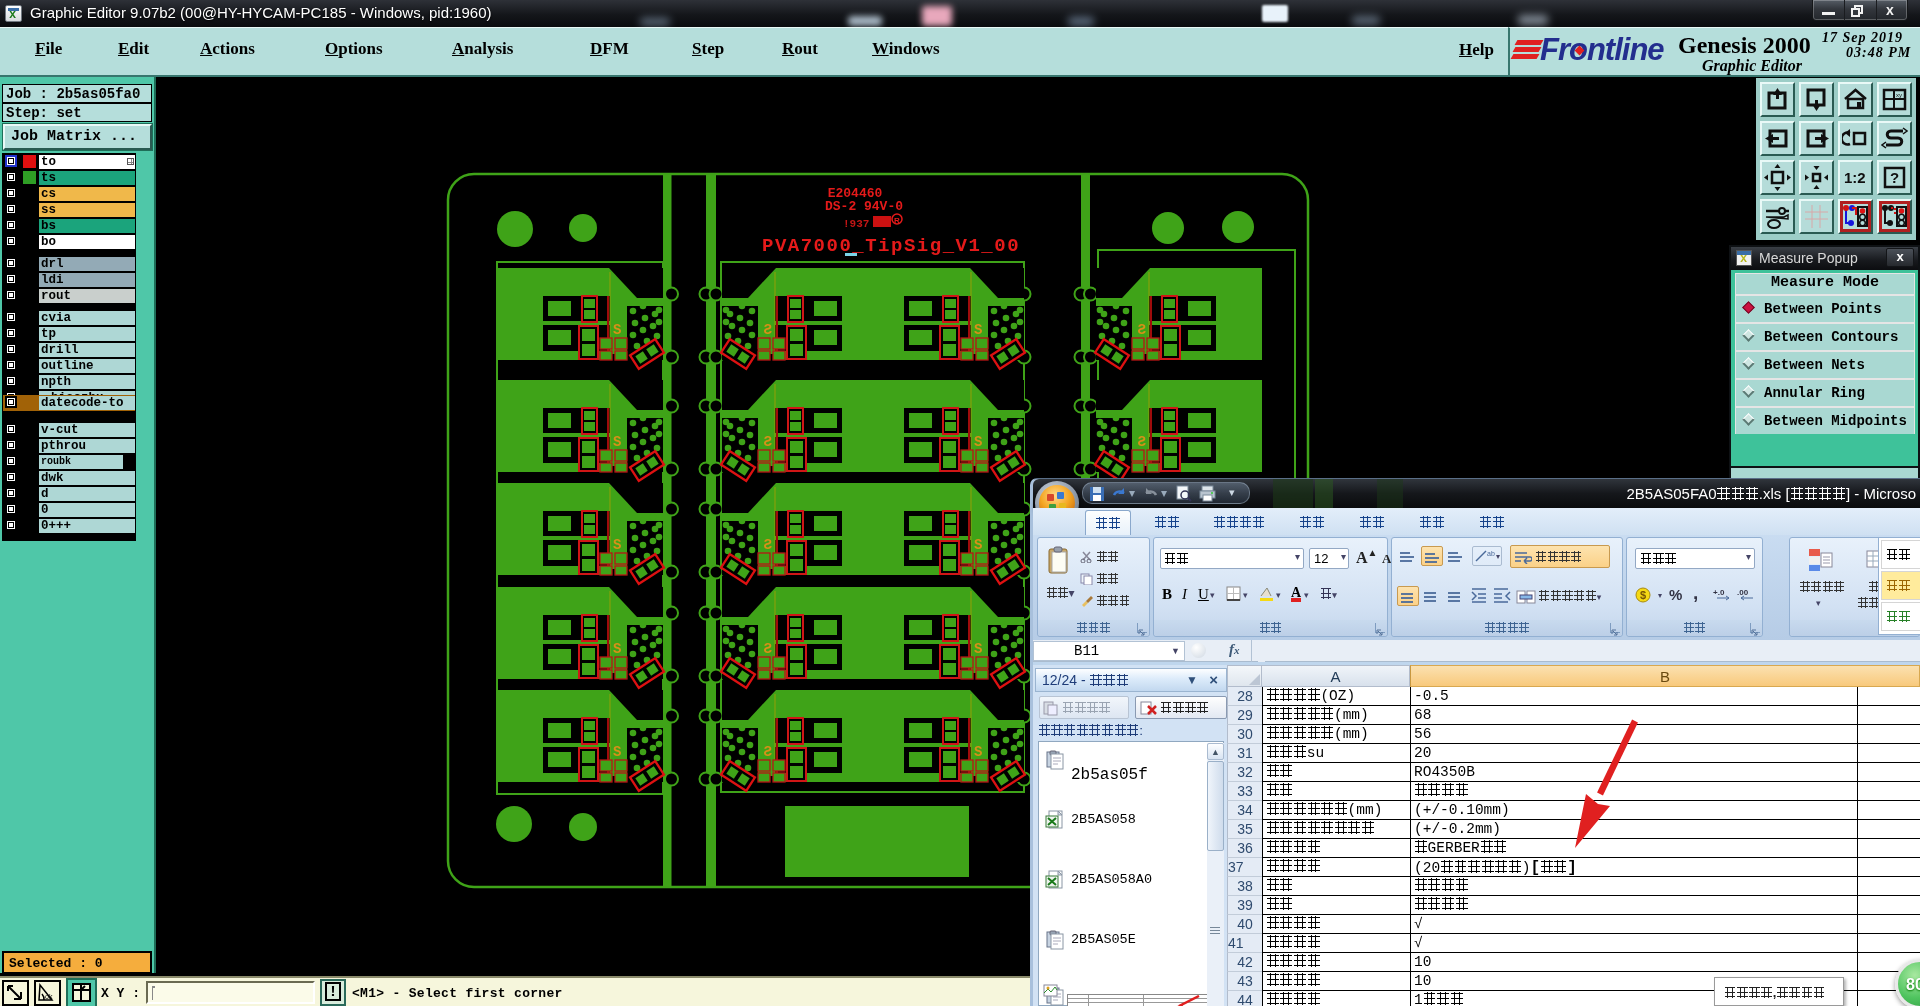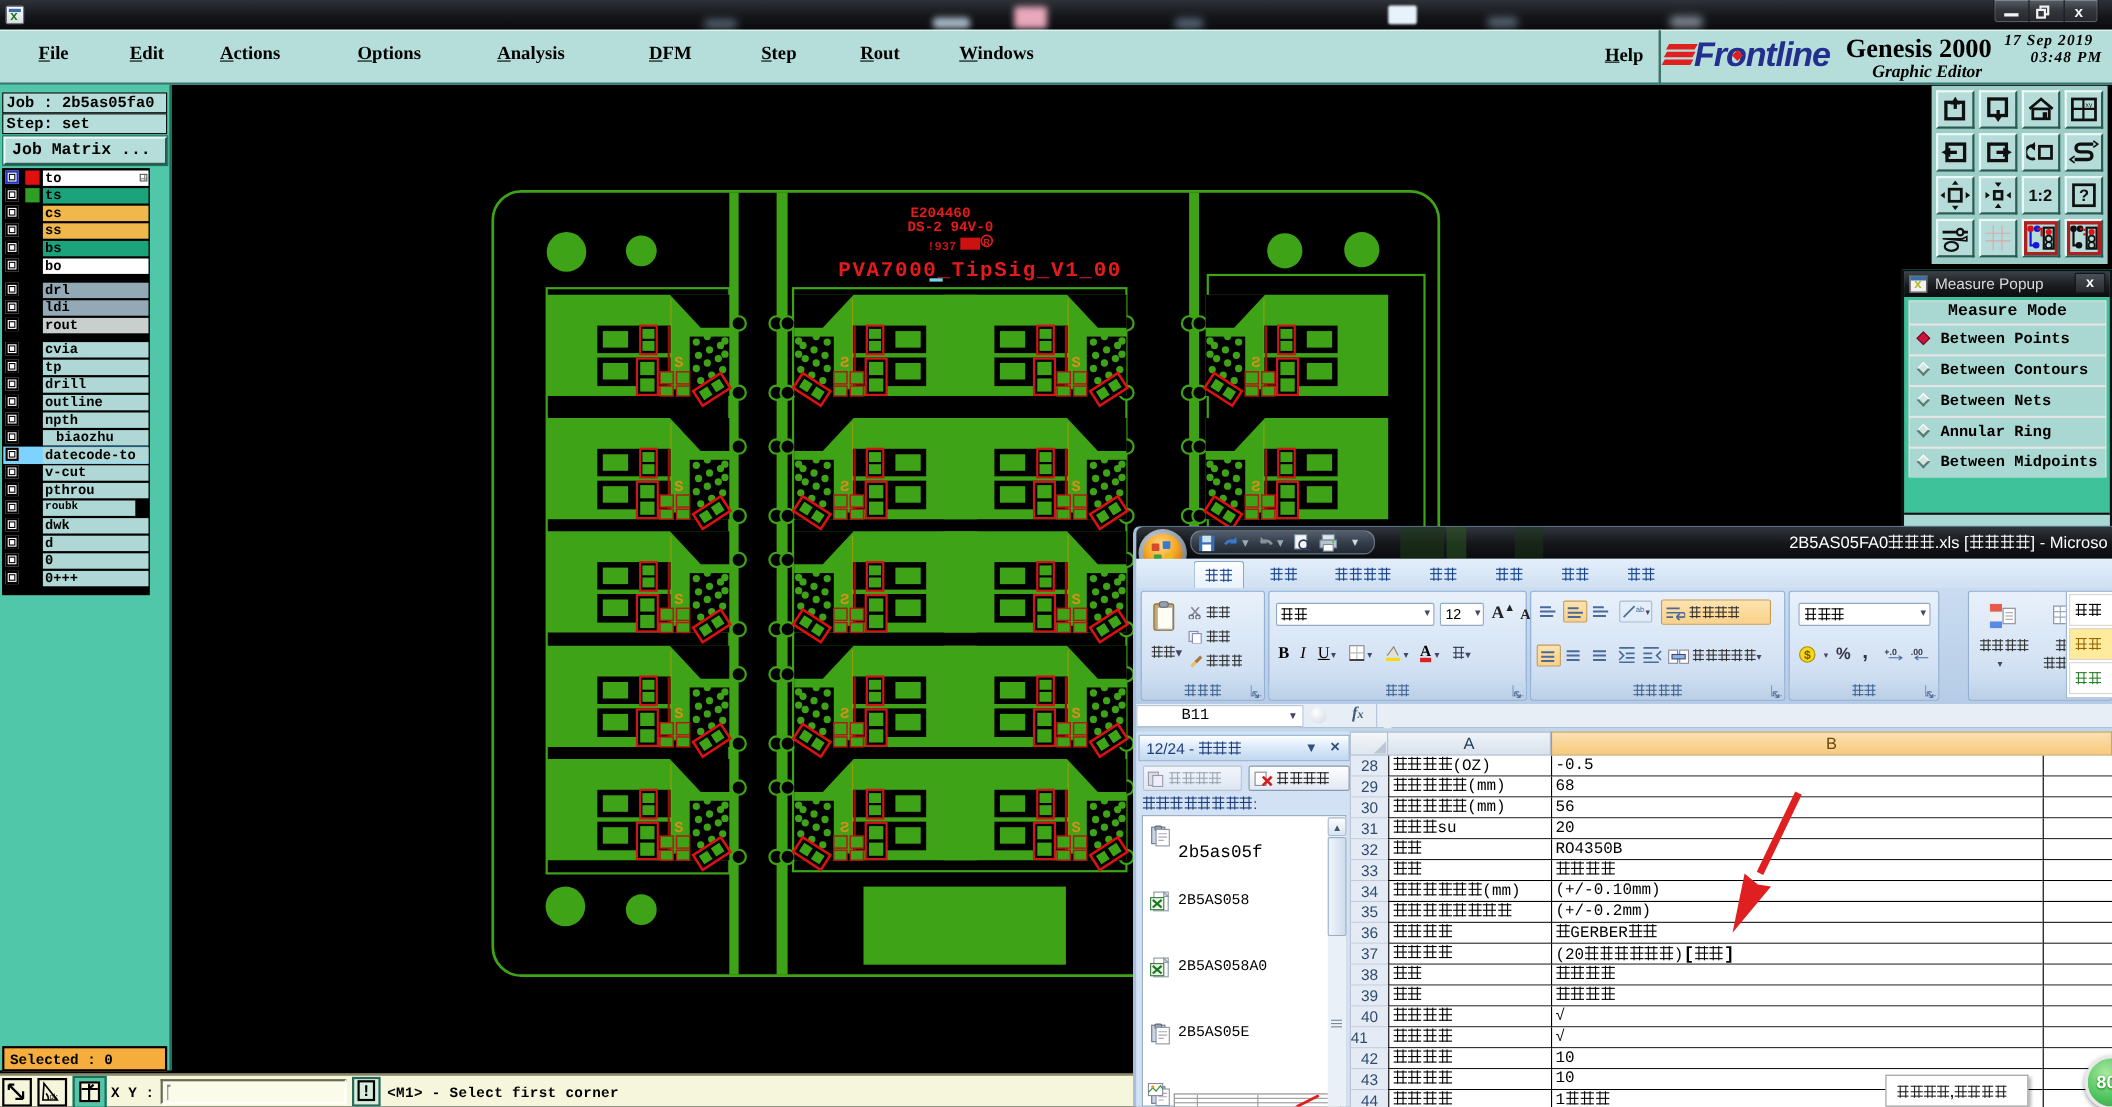--- a/index.html
+++ b/index.html
@@ -16,20 +16,21 @@
 
 .gbtn{position:absolute;background:#b5dcd9;border-top:2px solid #e9f9f7;border-left:2px solid #e9f9f7;
  border-right:2px solid #2a5a52;border-bottom:2px solid #2a5a52}
 </style></head><body>
 
 <div class="abs" style="left:0;top:0;width:1920px;height:27px;background:linear-gradient(#2e3138,#14161a 55%,#0a0b0e)">
  <div class="abs" style="left:5px;top:5px;width:17px;height:17px;background:linear-gradient(#fdfdfd,#d8dce0);border:1px solid #707880;border-radius:2px">
   <div class="abs" style="left:2px;top:2px;width:11px;height:3px;background:#3a6ea8"></div>
   <div class="abs mono" style="left:3px;top:2px;color:#1d7a1d;font-size:12px;font-weight:bold">x</div>
  </div>
+ <div class="abs" style="left:30px;top:4px;color:#fff;font-size:15px;text-shadow:0 1px 2px #000">Graphic Editor 9.07b2 (00@HY-HYCAM-PC185 - Windows, pid:1960)</div>
  <div class="abs" style="left:640px;top:18px;width:30px;height:8px;background:#aac4e0;border-radius:4px;filter:blur(4px);opacity:.5"></div>
  <div class="abs" style="left:848px;top:16px;width:34px;height:10px;background:#cfe2f2;border-radius:4px;filter:blur(3px);opacity:.8"></div>
  <div class="abs" style="left:922px;top:6px;width:30px;height:20px;background:#e8a8bc;border-radius:3px;filter:blur(3px)"></div>
  <div class="abs" style="left:1068px;top:17px;width:26px;height:9px;background:#9db8d8;border-radius:4px;filter:blur(4px);opacity:.55"></div>
  <div class="abs" style="left:1262px;top:5px;width:26px;height:17px;background:#e8f2fa;border-radius:2px;filter:blur(1px)"></div>
  <div class="abs" style="left:1352px;top:16px;width:28px;height:9px;background:#a8c0da;border-radius:4px;filter:blur(4px);opacity:.5"></div>
  <div class="abs" style="left:1518px;top:15px;width:30px;height:10px;background:#cddcec;border-radius:4px;filter:blur(4px);opacity:.6"></div>
 
  <div class="abs" style="left:1812px;top:0;width:96px;height:21px;background:linear-gradient(#565d66,#33373d 45%,#24272c);border:1px solid #151719;border-top:none;border-radius:0 0 4px 4px;box-shadow:0 0 0 1px rgba(255,255,255,.25) inset">
   <div class="abs" style="left:31px;top:0;width:1px;height:21px;background:#1a1c1f"></div>
@@ -156,21 +157,21 @@
           <div class="abs" style="left:1px;top:1px;width:6px;height:6px;border:1px solid #000"></div>
         </div>
         <div class="abs mono" style="left:36px;top:1px;width:96px;height:14px;background:#aed7d5;font-size:12.5px;font-weight:bold;padding-left:2px;line-height:14px">npth</div>
       </div>
       <div class="abs" style="left:0;top:236px;width:132px;height:16px;background:#000">
         <div class="abs" style="left:2px;top:1px;width:12px;height:12px;background:#fff;border:2px solid #000">
           <div class="abs" style="left:1px;top:1px;width:6px;height:6px;border:1px solid #000"></div>
         </div>
         <div class="abs mono" style="left:36px;top:1px;width:96px;height:14px;background:#aed7d5;font-size:12.5px;font-weight:bold;padding-left:12px;line-height:14px">biaozhu</div>
       </div>
-      <div class="abs" style="left:0;top:252px;width:132px;height:16px;background:#7dd3fc">
+      <div class="abs" style="left:0;top:241px;width:132px;height:16px;background:#a16207">
         <div class="abs" style="left:2px;top:1px;width:12px;height:12px;background:#fff;border:2px solid #000">
           <div class="abs" style="left:1px;top:1px;width:6px;height:6px;border:1px solid #000"></div>
         </div>
         <div class="abs mono" style="left:36px;top:1px;width:96px;height:14px;background:#aed7d5;font-size:12.5px;font-weight:bold;padding-left:2px;line-height:14px">datecode-to</div>
       </div>
       <div class="abs" style="left:0;top:268px;width:132px;height:16px;background:#000">
         <div class="abs" style="left:2px;top:1px;width:12px;height:12px;background:#fff;border:2px solid #000">
           <div class="abs" style="left:1px;top:1px;width:6px;height:6px;border:1px solid #000"></div>
         </div>
         <div class="abs mono" style="left:36px;top:1px;width:96px;height:14px;background:#aed7d5;font-size:12.5px;font-weight:bold;padding-left:2px;line-height:14px">v-cut</div>
@@ -822,21 +823,21 @@
     <div class="abs mono" style="left:380px;top:323px;width:447px;height:19px;background:#fff;border-left:1.5px solid #000;border-bottom:1.5px solid #000;font-size:14.5px;color:#000;padding:1px 0 0 3px;white-space:nowrap">(+/-0.10mm)</div>
     <div class="abs" style="left:827px;top:323px;width:63px;height:19px;background:#fff;border-left:1.5px solid #000;border-bottom:1px solid #000"></div>
     <div class="abs" style="left:197px;top:342px;width:35px;height:19px;background:#e4ebf5;border-left:1px solid #b2bccc;border-bottom:1px solid #c2ccd9;color:#2e4a6e;font-size:14px;text-align:center;padding-top:1px">35</div>
     <div class="abs mono" style="left:232px;top:342px;width:148px;height:19px;background:#fff;border-left:1.5px solid #000;border-bottom:1.5px solid #000;font-size:14.5px;color:#000;padding:1px 0 0 3px;white-space:nowrap;overflow:hidden"><i class="k"></i><i class="k"></i><i class="k"></i><i class="k"></i><i class="k"></i><i class="k"></i><i class="k"></i><i class="k"></i></div>
     <div class="abs mono" style="left:380px;top:342px;width:447px;height:19px;background:#fff;border-left:1.5px solid #000;border-bottom:1.5px solid #000;font-size:14.5px;color:#000;padding:1px 0 0 3px;white-space:nowrap">(+/-0.2mm)</div>
     <div class="abs" style="left:827px;top:342px;width:63px;height:19px;background:#fff;border-left:1.5px solid #000;border-bottom:1px solid #000"></div>
     <div class="abs" style="left:197px;top:361px;width:35px;height:19px;background:#e4ebf5;border-left:1px solid #b2bccc;border-bottom:1px solid #c2ccd9;color:#2e4a6e;font-size:14px;text-align:center;padding-top:1px">36</div>
     <div class="abs mono" style="left:232px;top:361px;width:148px;height:19px;background:#fff;border-left:1.5px solid #000;border-bottom:1.5px solid #000;font-size:14.5px;color:#000;padding:1px 0 0 3px;white-space:nowrap;overflow:hidden"><i class="k"></i><i class="k"></i><i class="k"></i><i class="k"></i></div>
     <div class="abs mono" style="left:380px;top:361px;width:447px;height:19px;background:#fff;border-left:1.5px solid #000;border-bottom:1.5px solid #000;font-size:14.5px;color:#000;padding:1px 0 0 3px;white-space:nowrap"><i class="k"></i>GERBER<i class="k"></i><i class="k"></i></div>
     <div class="abs" style="left:827px;top:361px;width:63px;height:19px;background:#fff;border-left:1.5px solid #000;border-bottom:1px solid #000"></div>
-    <div class="abs" style="left:197px;top:380px;width:35px;height:19px;background:#e4ebf5;border-left:1px solid #b2bccc;border-bottom:1px solid #c2ccd9;color:#2e4a6e;font-size:14px;text-align:center;padding-top:1px">37</div>
+    <div class="abs" style="left:197px;top:380px;width:35px;height:19px;background:#e4ebf5;border-left:1px solid #b2bccc;border-bottom:1px solid #c2ccd9;color:#2e4a6e;font-size:14px;padding-top:1px">37</div>
     <div class="abs mono" style="left:232px;top:380px;width:148px;height:19px;background:#fff;border-left:1.5px solid #000;border-bottom:1.5px solid #000;font-size:14.5px;color:#000;padding:1px 0 0 3px;white-space:nowrap;overflow:hidden"><i class="k"></i><i class="k"></i><i class="k"></i><i class="k"></i></div>
     <div class="abs mono" style="left:380px;top:380px;width:447px;height:19px;background:#fff;border-left:1.5px solid #000;border-bottom:1.5px solid #000;font-size:14.5px;color:#000;padding:1px 0 0 3px;white-space:nowrap">(20<i class="k"></i><i class="k"></i><i class="k"></i><i class="k"></i><i class="k"></i><i class="k"></i>)<b style="font-size:16px">[</b><i class="k"></i><i class="k"></i><b style="font-size:16px">]</b></div>
     <div class="abs" style="left:827px;top:380px;width:63px;height:19px;background:#fff;border-left:1.5px solid #000;border-bottom:1px solid #000"></div>
     <div class="abs" style="left:197px;top:399px;width:35px;height:19px;background:#e4ebf5;border-left:1px solid #b2bccc;border-bottom:1px solid #c2ccd9;color:#2e4a6e;font-size:14px;text-align:center;padding-top:1px">38</div>
     <div class="abs mono" style="left:232px;top:399px;width:148px;height:19px;background:#fff;border-left:1.5px solid #000;border-bottom:1.5px solid #000;font-size:14.5px;color:#000;padding:1px 0 0 3px;white-space:nowrap;overflow:hidden"><i class="k"></i><i class="k"></i></div>
     <div class="abs mono" style="left:380px;top:399px;width:447px;height:19px;background:#fff;border-left:1.5px solid #000;border-bottom:1.5px solid #000;font-size:14.5px;color:#000;padding:1px 0 0 3px;white-space:nowrap"><i class="k"></i><i class="k"></i><i class="k"></i><i class="k"></i></div>
     <div class="abs" style="left:827px;top:399px;width:63px;height:19px;background:#fff;border-left:1.5px solid #000;border-bottom:1px solid #000"></div>
     <div class="abs" style="left:197px;top:418px;width:35px;height:19px;background:#e4ebf5;border-left:1px solid #b2bccc;border-bottom:1px solid #c2ccd9;color:#2e4a6e;font-size:14px;text-align:center;padding-top:1px">39</div>
     <div class="abs mono" style="left:232px;top:418px;width:148px;height:19px;background:#fff;border-left:1.5px solid #000;border-bottom:1.5px solid #000;font-size:14.5px;color:#000;padding:1px 0 0 3px;white-space:nowrap;overflow:hidden"><i class="k"></i><i class="k"></i></div>
     <div class="abs mono" style="left:380px;top:418px;width:447px;height:19px;background:#fff;border-left:1.5px solid #000;border-bottom:1.5px solid #000;font-size:14.5px;color:#000;padding:1px 0 0 3px;white-space:nowrap"><i class="k"></i><i class="k"></i><i class="k"></i><i class="k"></i></div>

